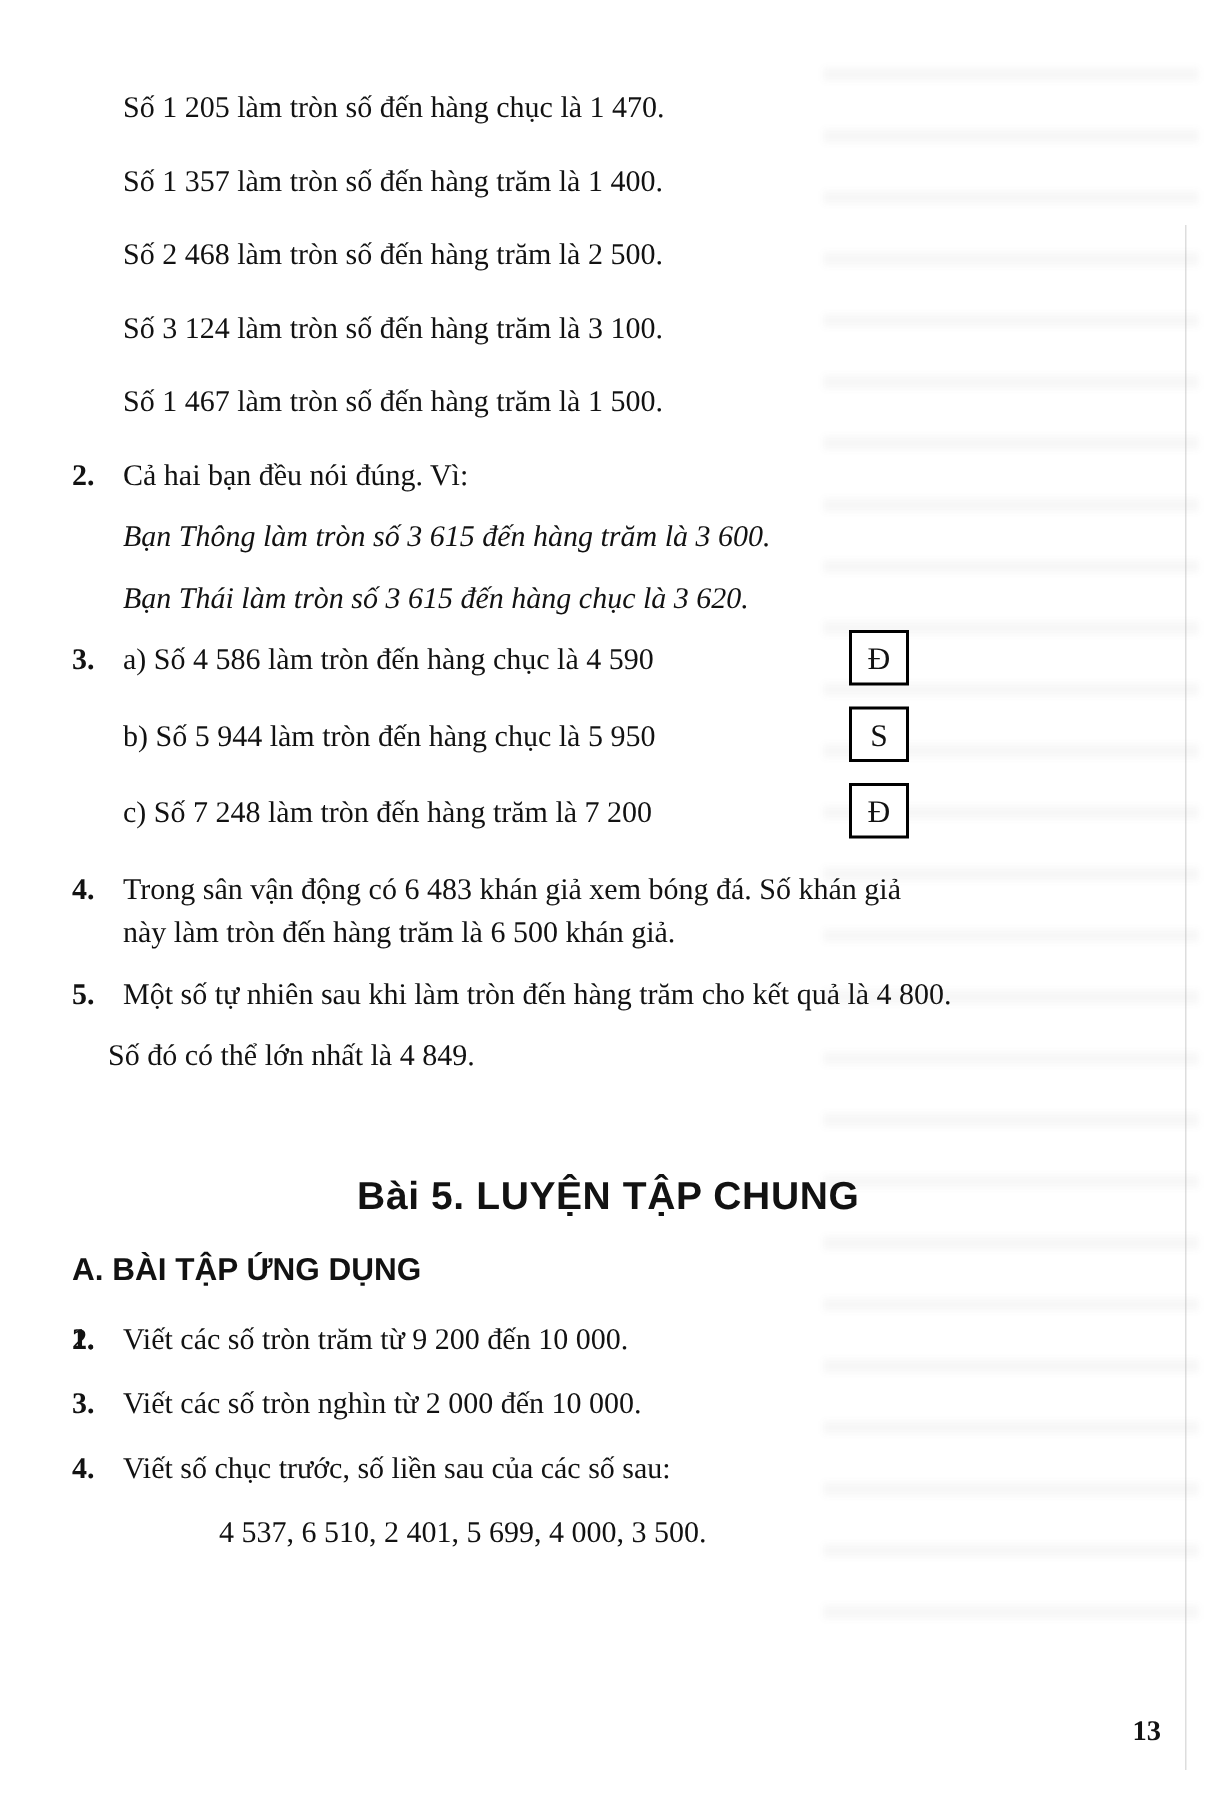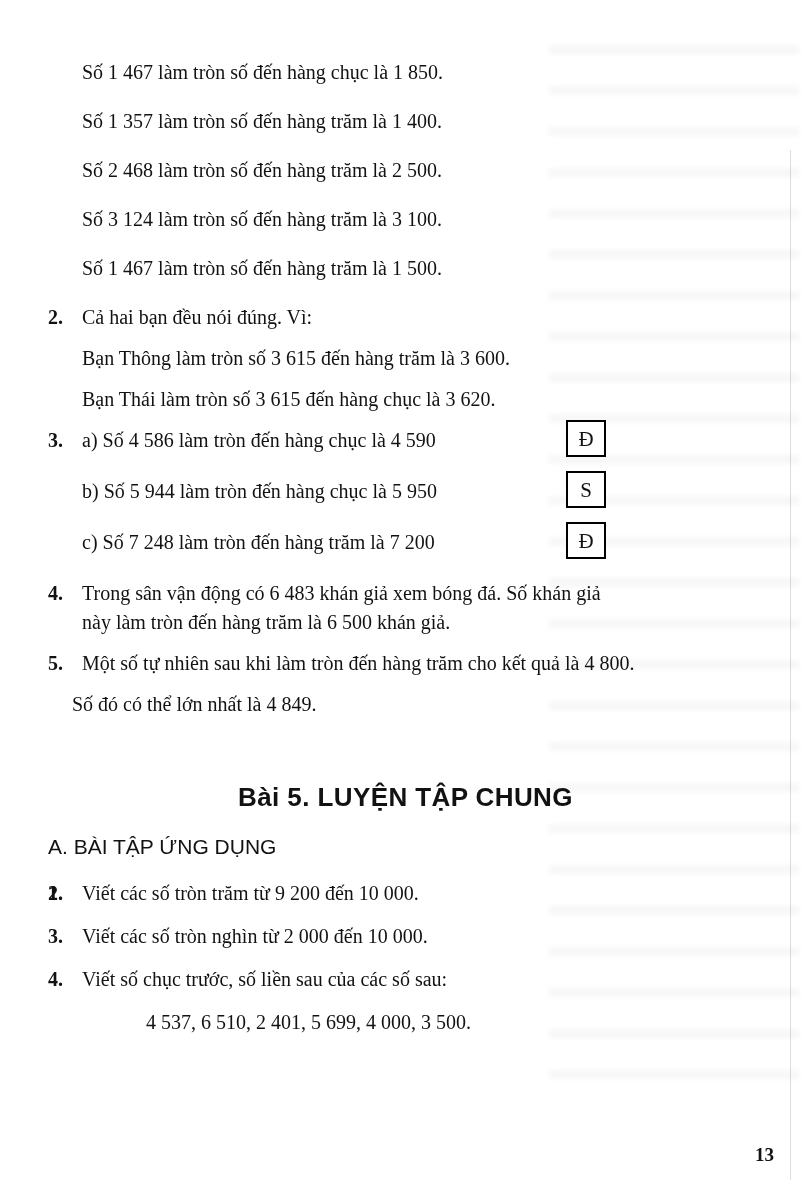--- a/index.html
+++ b/index.html
@@ -16,21 +16,21 @@
     background: #fff;
     overflow: hidden;
   }
   .content {
     position: absolute;
     top: 38px; left: 48px; right: 44px;
     font-size: 20px;
     line-height: 29px;
   }
   .line, .hang, .sub, .sub5 { margin: 0 0 12px; }
-  .sub  { padding-left: 34px; }
+  .sub  { padding-left: 34px; font-style: italic; }
   .sub5 { padding-left: 24px; }
   .indent1 { padding-left: 34px; }
   .hang { position: relative; padding-left: 34px; }
   .num {
     position: absolute; left: 0; top: 0;
     font-weight: bold;
   }
   .row3 {
     position: relative;
     padding-left: 34px;
@@ -52,21 +52,21 @@
     text-align: center;
     font-family: "Liberation Sans", sans-serif;
     font-weight: bold;
     font-size: 26px;
     letter-spacing: 0.4px;
     margin: 62px 0 20px 0;
     line-height: 32px;
   }
   .section-heading {
     font-family: "Liberation Sans", sans-serif;
-    font-weight: normal;
+    font-weight: bold;
     font-size: 21px;
     margin: 0 0 18px 0;
     line-height: 28px;
   }
   .exercise { position: relative; padding-left: 34px; margin: 0 0 14px; }
   .numbers-line { padding-left: 98px; margin: 0 0 12px; }
   .page-number {
     position: absolute;
     right: 33px; bottom: 34px;
     font-size: 19px;
@@ -97,21 +97,21 @@
 </head>
 <body>
 
 <div class="page">
 
   <div class="ghost"></div>
   <div class="page-edge"></div>
 
   <div class="content">
 
-    <p class="indent1">Số 1 467 làm tròn số đến hàng chục là 1 850.</p>
+    <p class="indent1">Số 1 205 làm tròn số đến hàng chục là 1 470.</p>
     <p class="indent1">Số 1 357 làm tròn số đến hàng trăm là 1 400.</p>
     <p class="indent1">Số 2 468 làm tròn số đến hàng trăm là 2 500.</p>
     <p class="indent1">Số 3 124 làm tròn số đến hàng trăm là 3 100.</p>
     <p class="indent1">Số 1 467 làm tròn số đến hàng trăm là 1 500.</p>
 
     <p class="hang">
       <span class="num">2.</span>
       <span>Cả hai bạn đều nói đúng. Vì:</span>
     </p>
     <p class="sub">Bạn Thông làm tròn số 3 615 đến hàng trăm là 3 600.</p>

